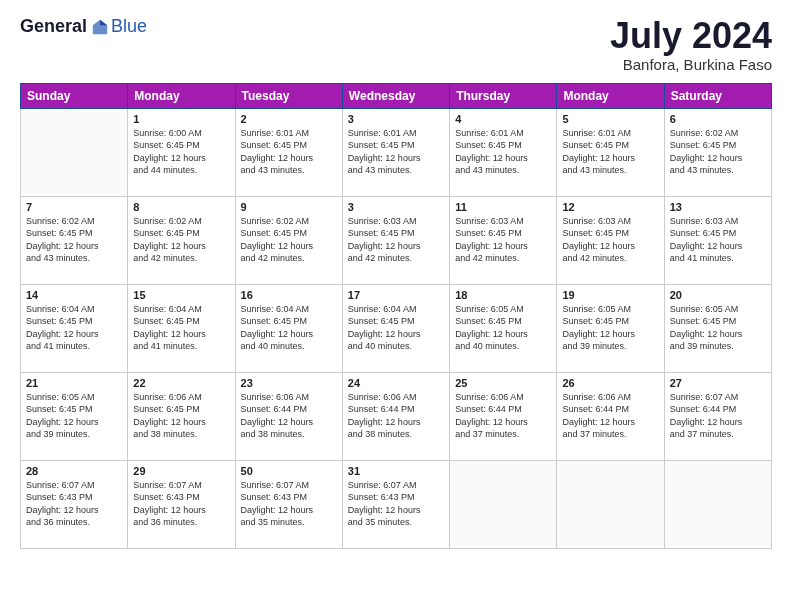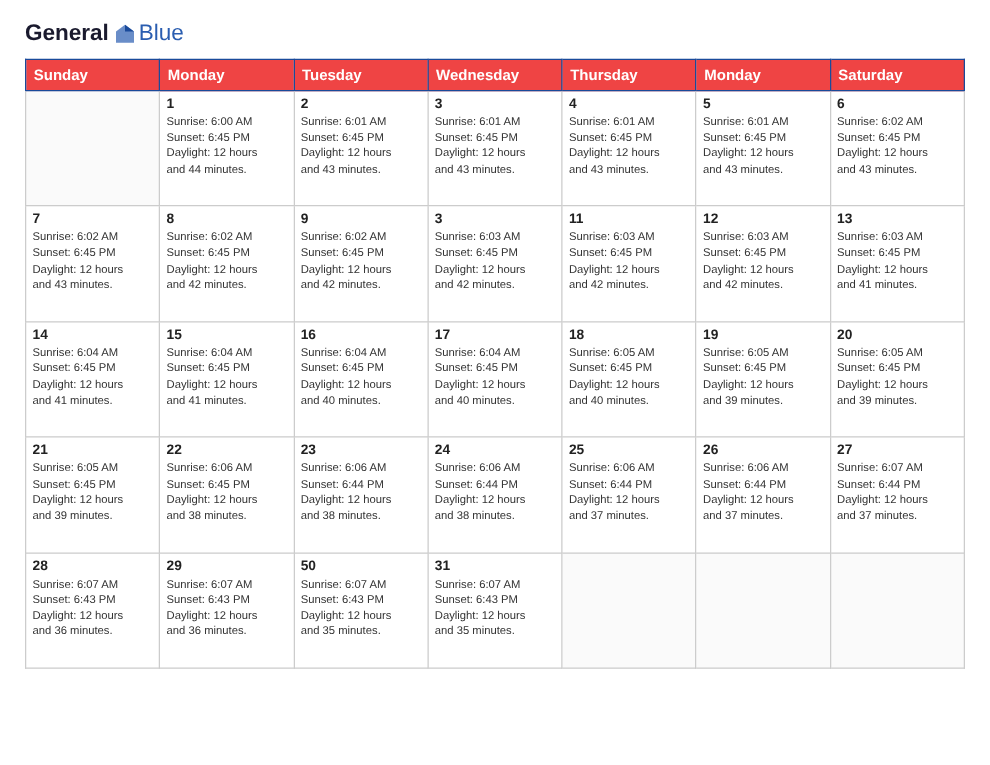--- a/index.html
+++ b/index.html
@@ -63,21 +63,21 @@
       font-weight: normal;
     }
     .calendar {
       flex: 1;
       border: 1px solid #ccc;
       border-collapse: collapse;
       width: 100%;
       table-layout: fixed;
     }
     .calendar th {
-      background-color: #ef4444;
+      background-color: #a21caf;
       color: white;
       text-align: left;
       padding: 5px 6px;
       font-size: 12px;
       font-weight: bold;
       border: 1px solid #1a4a9a;
     }
     .calendar td {
       vertical-align: top;
       border: 1px solid #ccc;
@@ -111,20 +111,22 @@
       <div class="logo-text">
         <span class="logo-general">General</span>
         <svg class="logo-icon" viewBox="0 0 20 20">
           <polygon points="10,2 18,8 18,18 2,18 2,8" fill="#2a5db0" opacity="0.7"></polygon>
           <polygon points="10,2 18,8 10,8" fill="#1a4a9a"></polygon>
         </svg>
         <span class="logo-blue">Blue</span>
       </div>
     </div>
     <div class="title-area">
+      <div class="month-year">July 2024</div>
+      <div class="location">Banfora, Burkina Faso</div>
     </div>
   </div>
 
   <table class="calendar">
     <thead>
       <tr>
         <th>Sunday</th>
         <th>Monday</th>
         <th>Tuesday</th>
         <th>Wednesday</th>

